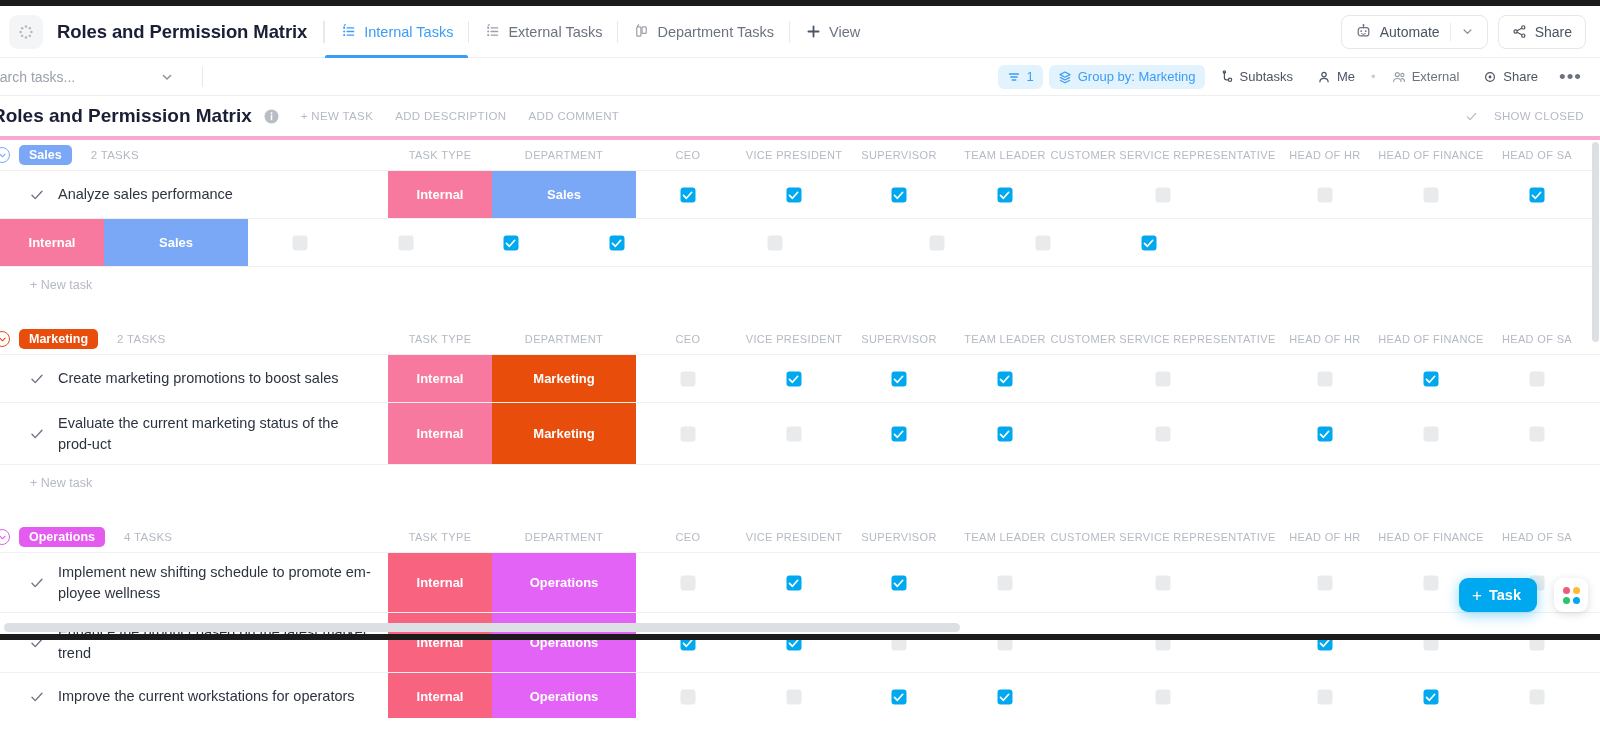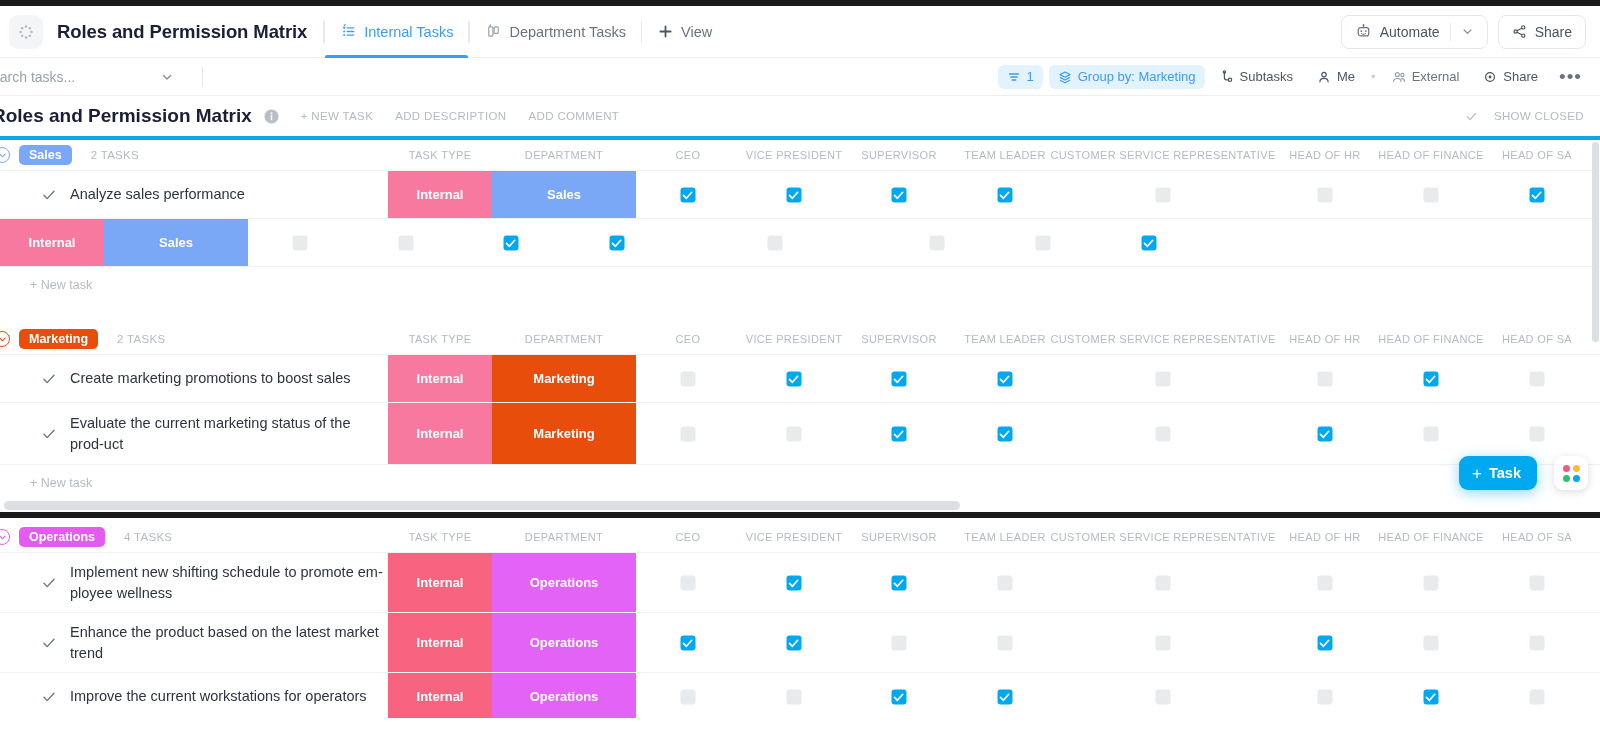--- a/index.html
+++ b/index.html
@@ -2,21 +2,21 @@
 <html><head>
 <meta charset="utf-8">
 <style>
   * { box-sizing: border-box; margin: 0; padding: 0; }
   html, body {
     width: 1600px; height: 734px;
     font-family: "Liberation Sans", sans-serif;
     background: #fff;
     overflow: hidden;
   }
-  .app { position: relative; width: 1600px; height: 518px; background:#0ea5e9; }
+  .app { position: relative; width: 1600px; height: 640px; background:#f9a8d4; }
 
   
   .os-strip { position:absolute; top:0; left:0; width:1600px; height:6px; background:#1b1b1b; }
 
   
   .header {
     position:absolute; top:6px; left:0; width:1600px; height:52px;
     background:#fff; display:flex; align-items:center;
     border-bottom:1px solid #eceef1;
   }
@@ -126,21 +126,21 @@
     justify-content:center; font-size:11px; letter-spacing:.35px; color:#b4bac3;
     white-space:nowrap; font-weight:500;
   }
 
   .row {
     display:flex; align-items:stretch; position:relative;
     border-top:1px solid #f0f1f3; background:#fff;
   }
   .row:first-of-type { border-top:1px solid #eceef1; }
   .row-name-cell {
-    width:388px; display:flex; align-items:center; gap:0; flex:none; padding-left:12px;
+    width:388px; display:flex; align-items:center; gap:0; flex:none; padding-left:0;
     position:relative;
   }
   .check-ic { width:14px; height:14px; margin-left:30px; flex:none; }
   .row-name {
     font-size:14.5px; color:#2d3340; margin-left:14px; line-height:21px;
     max-width:318px;
   }
   .cell-tag {
     width:104px; flex:none; display:flex; align-items:center; justify-content:center;
     color:#fff; font-size:13px; font-weight:600;
@@ -227,20 +227,36 @@
                 <circle cx="4.4" cy="5.2" r="1.1"></circle>
                 <circle cx="4.4" cy="9" r="1.1"></circle>
                 <circle cx="4.4" cy="12.8" r="1.1"></circle>
               </g>
               <path d="M4.3 3.2l1.3-1.7" stroke="#3b9cf7" stroke-width="1.2" stroke-linecap="round"></path>
             </svg>
         </span>
         <span>Internal Tasks</span>
       </div>
       <div class="tab-div"></div>
+      <div class="tab">
+        <span class="ic">
+          <svg viewBox="0 0 18 18">
+              <g stroke="#9aa1ab" stroke-width="1.4" stroke-linecap="round">
+                <path d="M7.5 5.2h7M7.5 9h7M7.5 12.8h7"></path>
+              </g>
+              <g fill="#9aa1ab">
+                <circle cx="4.4" cy="5.2" r="1.1"></circle>
+                <circle cx="4.4" cy="9" r="1.1"></circle>
+                <circle cx="4.4" cy="12.8" r="1.1"></circle>
+              </g>
+              <path d="M4.3 3.2l1.3-1.7" stroke="#9aa1ab" stroke-width="1.2" stroke-linecap="round"></path>
+            </svg>
+        </span>
+        <span>External Tasks</span>
+      </div>
       <div class="tab-div"></div>
       <div class="tab">
         <span class="ic">
           <svg viewBox="0 0 18 18">
               <rect x="4" y="4" width="4.4" height="10" rx="1" fill="none" stroke="#9aa1ab" stroke-width="1.3"></rect>
               <rect x="9.6" y="4" width="4.4" height="7" rx="1" fill="none" stroke="#9aa1ab" stroke-width="1.3"></rect>
               <path d="M4.6 3.6L6 1.8" stroke="#9aa1ab" stroke-width="1.2" stroke-linecap="round"></path>
             </svg>
         </span>
         <span>Department Tasks</span>

